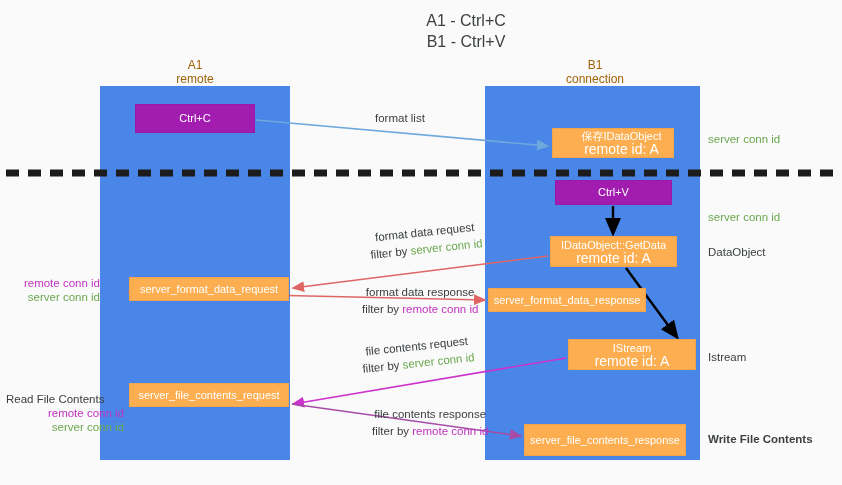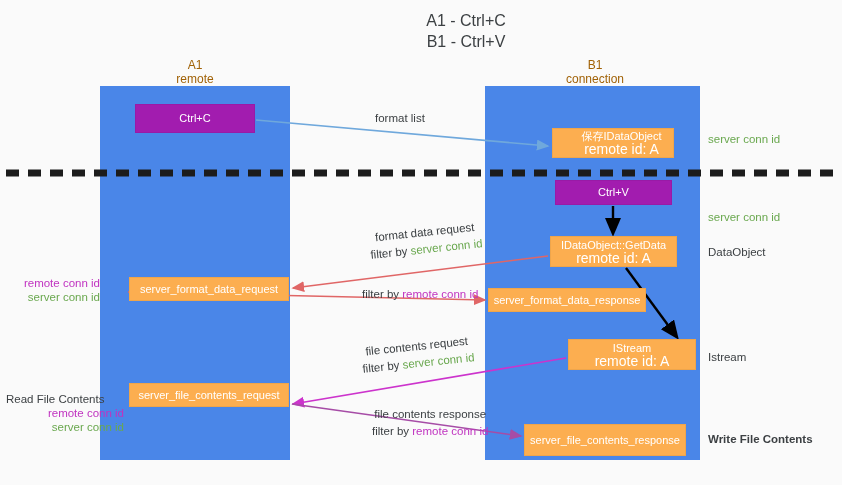--- a/index.html
+++ b/index.html
@@ -220,20 +220,21 @@
 <div class="abs edge-label" id="lbl-format-list">
   <span>format list</span>
 </div>
 
 <div class="abs edge-label" id="lbl-fdreq">
   <span class="two">format data request</span>
   <span class="two lbl-line2"><span>filter by </span><span class="green-txt">server conn id</span></span>
 </div>
 
 <div class="abs edge-label" id="lbl-fdres">
+  <span class="two">format data response</span>
   <span class="two lbl-line2"><span>filter by </span><span class="purple-txt">remote conn id</span></span>
 </div>
 
 <div class="abs edge-label" id="lbl-fcreq">
   <span class="two">file contents request</span>
   <span class="two lbl-line2"><span>filter by </span><span class="green-txt">server conn id</span></span>
 </div>
 
 <div class="abs edge-label" id="lbl-fcres">
   <span class="two">file contents response</span>

